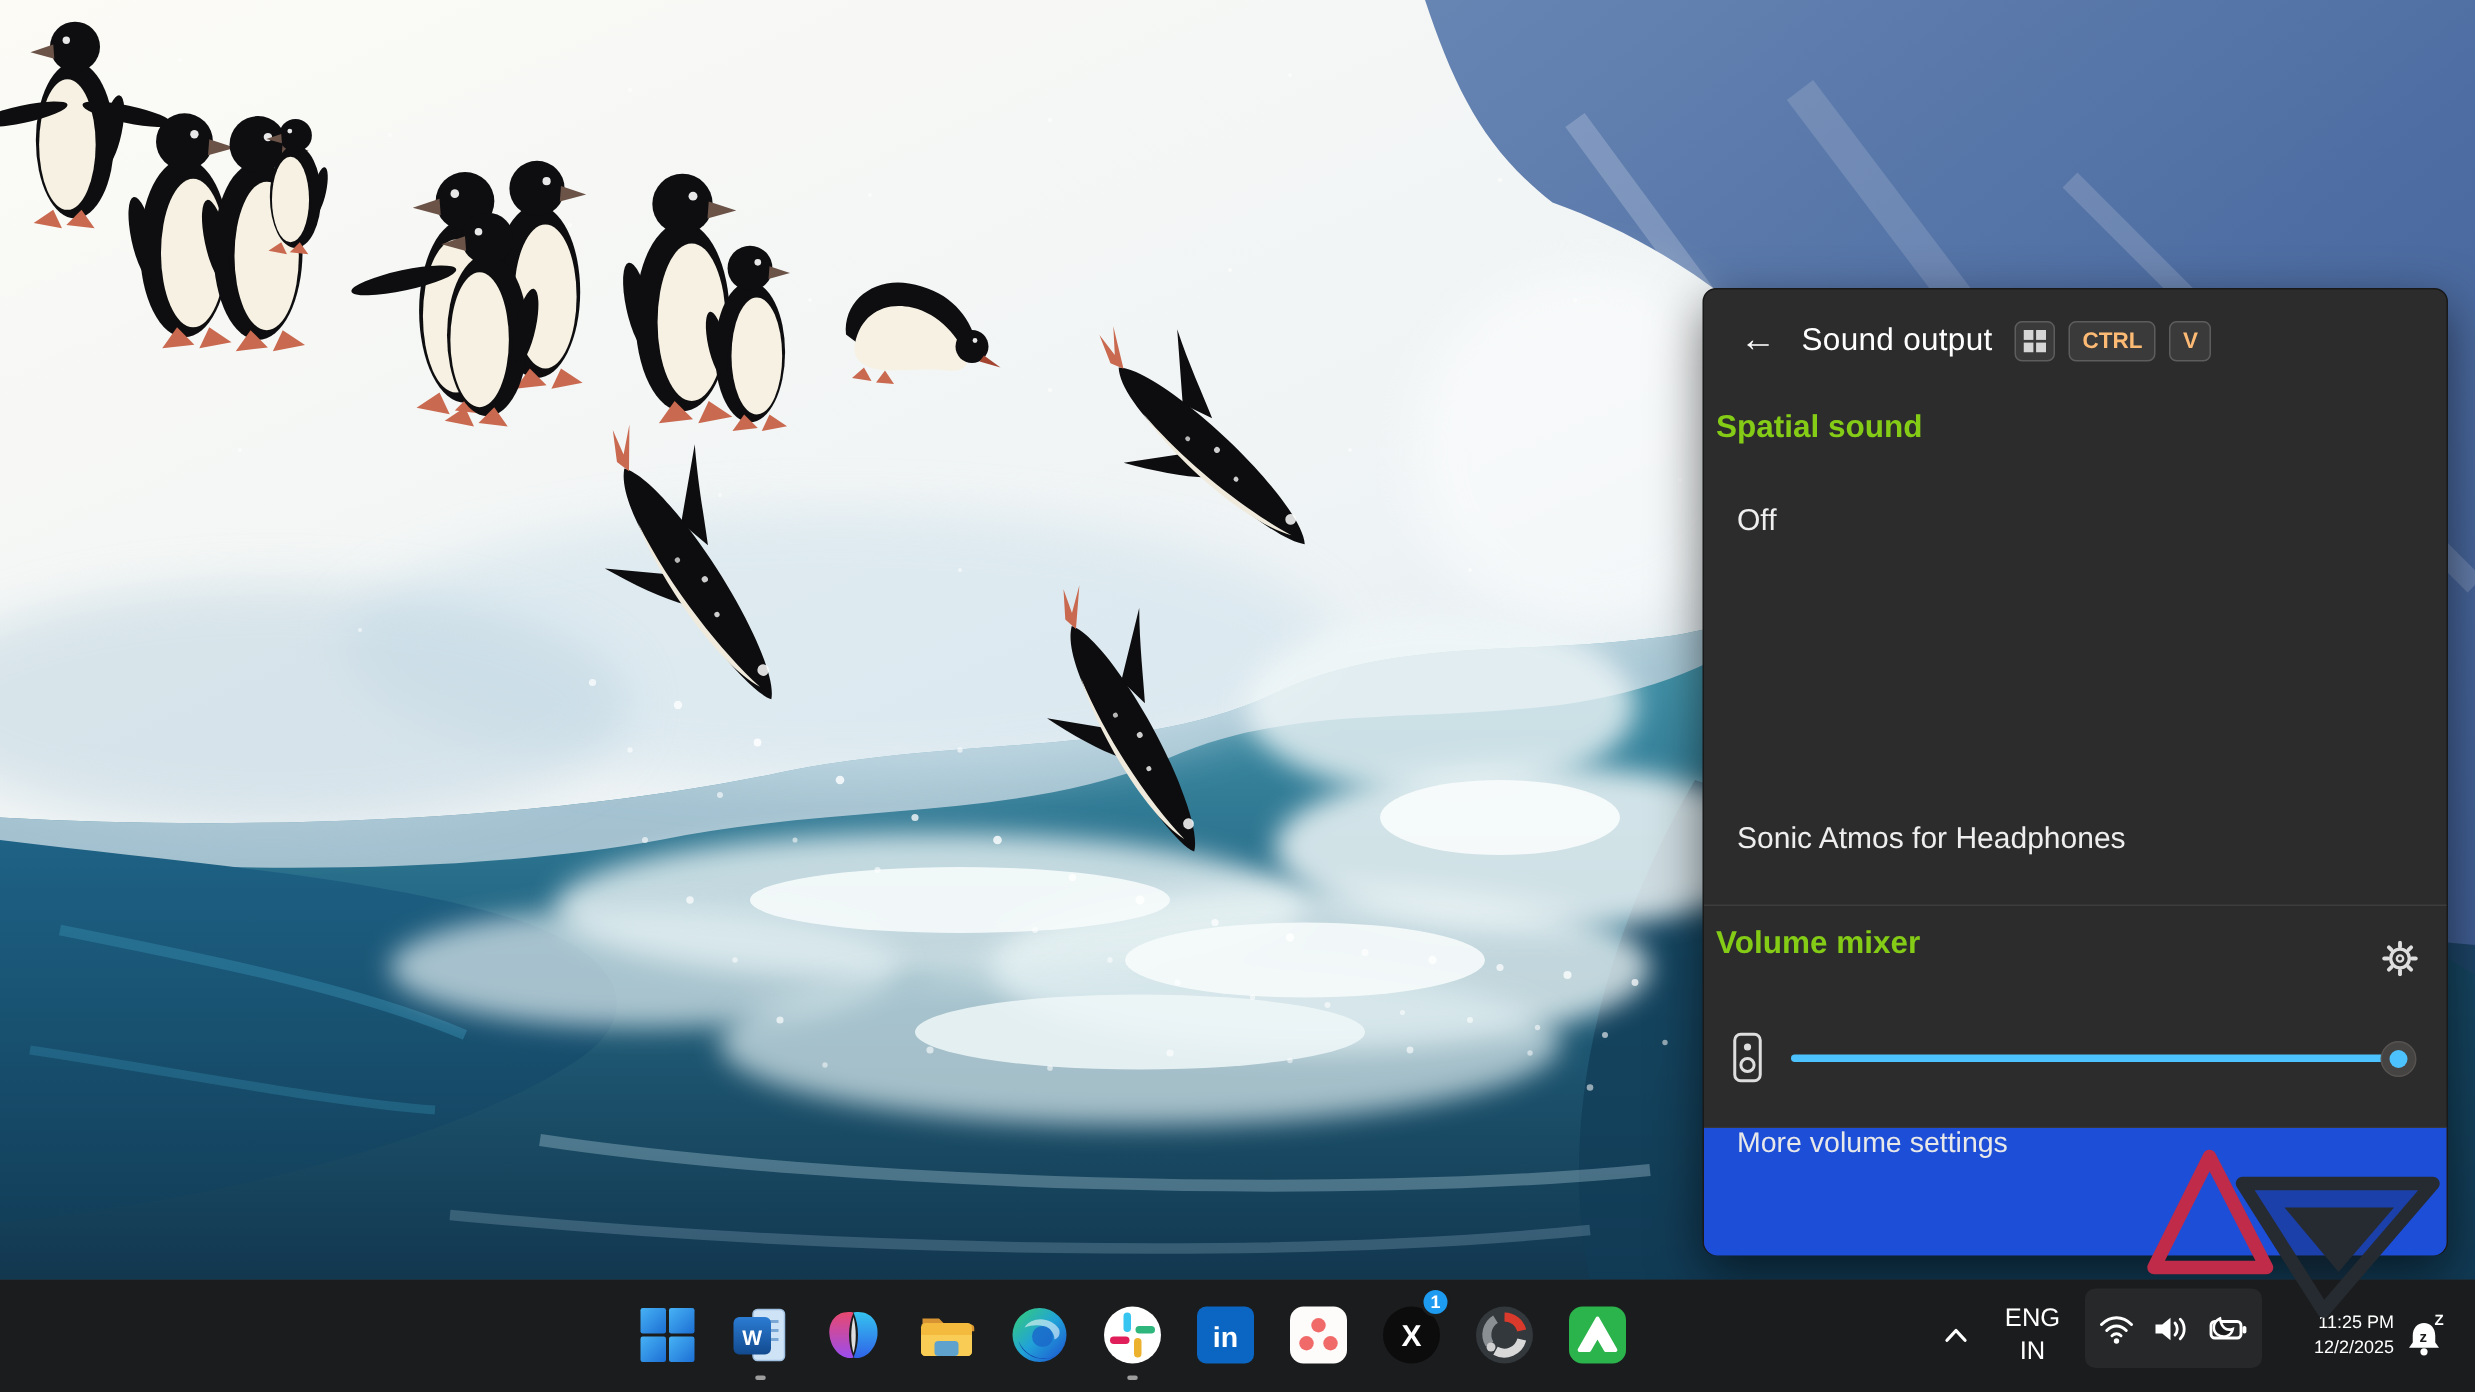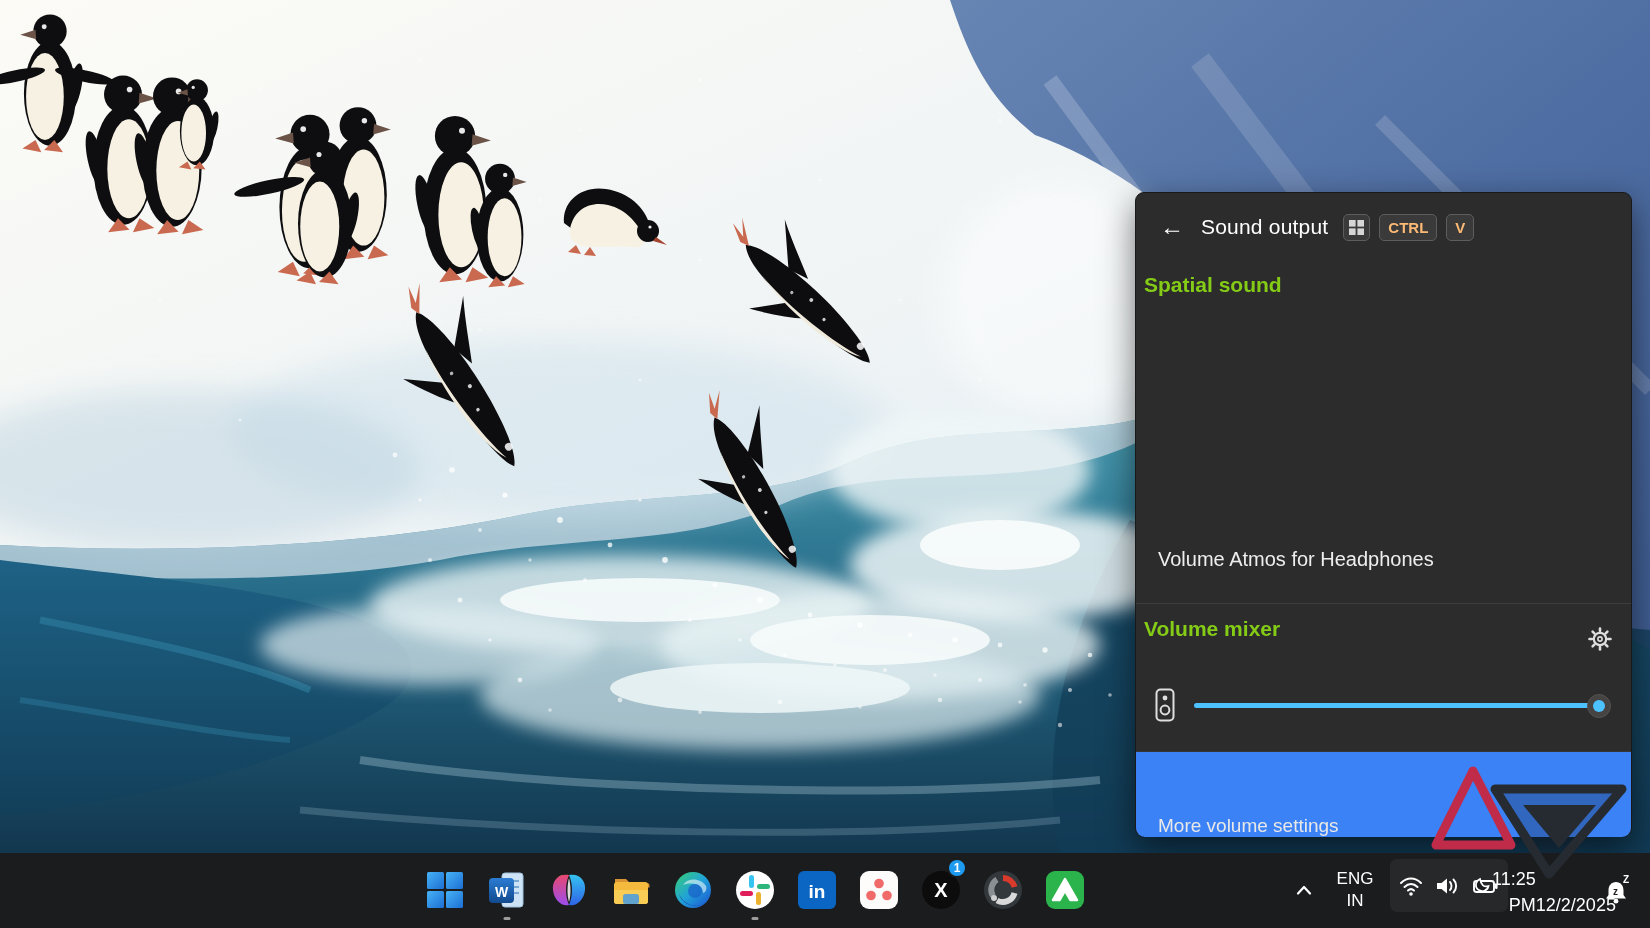--- a/index.html
+++ b/index.html
@@ -34,41 +34,41 @@
   .gear-btn { position:absolute; left:449px; top:431px; width:30px; height:30px;
               display:flex; align-items:center; justify-content:center; border-radius:4px; }
   .vol-icon { position:absolute; left:19px; top:495px; width:20px; height:34px; }
   .vol-track { position:absolute; left:58px; top:510px; width:406px; height:5px;
                border-radius:3px; background:#4cc2ff; }
   .vol-thumb { position:absolute; left:451px; top:501px; width:24px; height:24px;
                border-radius:50%; background:#454443; border:1px solid #565250; }
   .vol-thumb::after { content:""; position:absolute; left:5px; top:5px; width:12px; height:12px;
                border-radius:50%; background:#4cc2ff; }
   .panel-footer { position:absolute; left:0; top:558px; width:100%; height:86px;
-                  background:#3b82f6; border-top:1px solid #363636; border-radius:0 0 9px 9px;
-                  display:flex; align-items:flex-end; padding-left:22px; font-size:19px; color:#e8e8e8; }
+                  background:#1d4ed8; border-top:1px solid #363636; border-radius:0 0 9px 9px;
+                  display:flex; align-items:flex-start; padding-left:22px; font-size:19px; color:#e8e8e8; }
 
   
   .watermark { position:absolute; left:1420px; top:758px; z-index:50; pointer-events:none; }
 
   
   .taskbar { position:absolute; left:0; top:853px; width:1650px; height:75px;
              background:#1b1c1d; z-index:40; }
   .app-btn { position:absolute; top:3px; width:56px; height:68px; border-radius:6px;
              display:flex; align-items:center; justify-content:center; }
   .app-btn svg { display:block; }
   .run-dot { position:absolute; left:50%; transform:translateX(-50%); bottom:4px;
              width:7px; height:3px; border-radius:2px; background:#9d9d9d; }
   .badge { position:absolute; right:2px; top:2px; min-width:20px; height:20px; border-radius:10px;
            background:#1d9bf0; color:#fff; font-size:12px; font-weight:700;
            display:flex; align-items:center; justify-content:center; border:2px solid #1b1c1d; }
   .tray-btn { position:absolute; border-radius:7px; display:flex; align-items:center; justify-content:center; color:#fff; }
   .lang { flex-direction:column; font-size:17px; line-height:1.3; text-align:center; }
   .qs-pill { background:rgba(255,255,255,.055); }
-  .clock { flex-direction:row; align-items:flex-end; font-size:18px; line-height:1.45; text-align:right; }
+  .clock { flex-direction:column; align-items:flex-end; font-size:12px; line-height:1.45; text-align:right; }
 </style>
 </head>
 <body>
 
 <div class="screen">
 
   <svg class="wallpaper" viewBox="0 0 1650 928">
     <defs>
       <linearGradient id="gsky" x1="0" y1="0" x2="0" y2="1">
         <stop offset="0" stop-color="#8fa9c6"></stop>
@@ -280,22 +280,25 @@
           </g>
             </svg>
         </div>
         <div class="kbd">CTRL</div>
         <div class="kbd">V</div>
       </div>
     </div>
 
     <div class="section-title" style="top:80px">Spatial sound</div>
 
+    <div class="opt-row" style="top:126px">
+      <span>Off</span>
+    </div>
     <div class="opt-row" style="top:338px">
-      <span>Volume Atmos for Headphones</span>
+      <span>Sonic Atmos for Headphones</span>
     </div>
 
     <div class="divider" style="top:410px"></div>
 
     <div class="section-title" style="top:424px">Volume mixer</div>
     <div class="gear-btn">
       <svg width="24" height="24" viewBox="-12 -12 24 24">
         <g stroke="#dedede" stroke-width="2.6" stroke-linecap="round">
           <line x1="0" y1="-8" x2="0" y2="-10.5"></line>
             <line x1="0" y1="8" x2="0" y2="10.5"></line>

